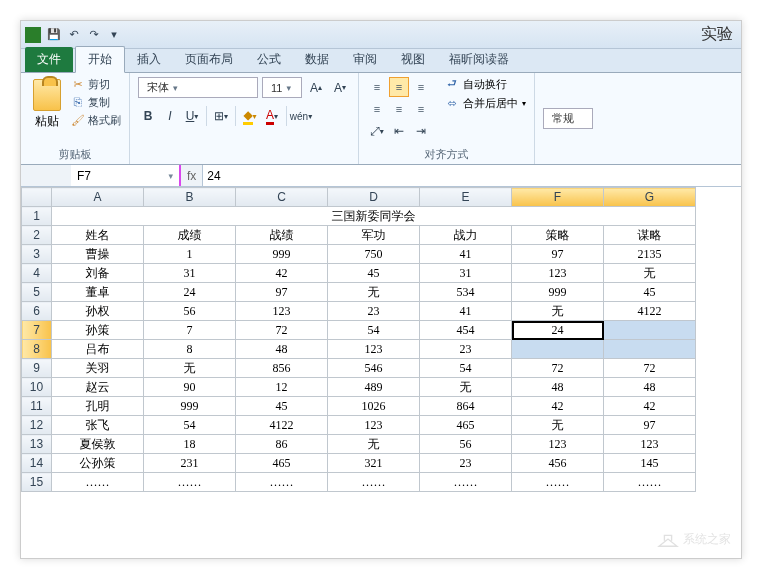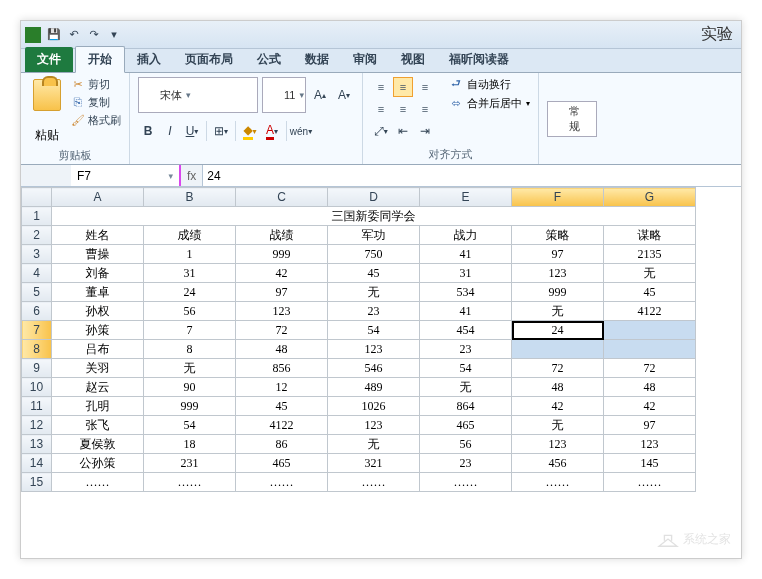--- a/index.html
+++ b/index.html
@@ -4,38 +4,38 @@
 <style>
 * { box-sizing: border-box; margin: 0; padding: 0; font-family: "Microsoft YaHei", Arial, sans-serif; }
 body { background: #fff; width: 762px; height: 579px; overflow: hidden; position: relative; }
 .frame { position: absolute; left: 20px; top: 20px; right: 20px; bottom: 20px; border: 1px solid #ccc; box-shadow: 0 0 8px rgba(0,0,0,0.15); background: #fff; overflow: hidden; }
 .titlebar { height: 28px; background: linear-gradient(#e8f0f8,#d6e4f2); display: flex; align-items: center; padding: 0 4px; border-bottom: 1px solid #b5c5d6; }
 .tb-icon { width: 16px; height: 16px; background: #2a7e2a; margin-right: 4px; }
 .qat { display: flex; gap: 2px; align-items: center; }
 .qat-btn { width: 18px; height: 18px; display: flex; align-items: center; justify-content: center; font-size: 11px; color: #345; }
 .tb-right { margin-left: auto; font-size: 16px; color: #333; padding-right: 4px; }
 .ribbon-tabs { height: 24px; background: #dce8f4; display: flex; align-items: flex-end; padding-left: 4px; font-size: 12px; border-bottom: 1px solid #9ab; }
-.tab { padding: 4px 12px; color: #345; cursor: pointer; font-weight: bold; }
+.tab { padding: 4px 12px; color: #345; cursor: pointer; }
 .tab.file { background: #1e7a3f; color: #fff; border-radius: 2px 2px 0 0; margin-right: 2px; }
 .tab.active { background: #f5faff; border: 1px solid #9ab; border-bottom: 1px solid #f5faff; border-radius: 2px 2px 0 0; margin-bottom: -1px; }
 .ribbon { height: 92px; background: #f5faff; border-bottom: 1px solid #9ab; display: flex; font-size: 12px; }
 .group { border-right: 1px solid #cdd9e5; padding: 4px 8px 2px 8px; display: flex; flex-direction: column; justify-content: space-between; }
 .group-body { display: flex; gap: 6px; align-items: flex-start; flex: 1; }
 .group-label { text-align: center; font-size: 11px; color: #567; padding-top: 2px; }
-.big-btn { display: flex; flex-direction: column; align-items: center; gap: 16px; padding: 2px 4px; }
+.big-btn { display: flex; flex-direction: column; align-items: center; gap: 2px; padding: 2px 4px; }
 .clip-icon { width: 28px; height: 32px; background: linear-gradient(#ffe9a8,#f8c24a); border: 1px solid #d6a030; border-radius: 2px; position: relative; }
 .clip-icon::before { content:""; position:absolute; top:-4px; left:8px; width:12px; height:8px; border:2px solid #b88520; border-bottom:none; border-radius:6px 6px 0 0; background:#f8c24a; }
 .min-col { display: flex; flex-direction: column; gap: 3px; }
 .min-btn { display: flex; align-items: center; gap: 3px; font-size: 11px; color: #345; white-space: nowrap; }
 .mi { width: 14px; height: 14px; display: inline-flex; align-items: center; justify-content: center; font-size: 11px; }
 .scis { color: #c83; }
 .copy { color: #36a; }
 .brush { color: #c83; }
 .font-row { display: flex; gap: 4px; align-items: center; }
-.combo { background:#fff; border:1px solid #aab; height:36px; display:flex; align-items:center; padding:0 21px; font-size:11px; color:#333; }
+.combo { background:#fff; border:1px solid #aab; height:21px; display:flex; align-items:center; padding:0 8px; font-size:11px; color:#333; }
 .combo .dd { margin-left:4px; color:#678; font-size:9px; }
 .btn-row { display: flex; gap: 2px; margin-top: 4px; }
 .rb { width: 20px; height: 20px; display: flex; align-items: center; justify-content: center; font-size: 12px; color: #345; border: 1px solid transparent; border-radius:2px; }
 .sep { width:1px; background:#cdd9e5; margin:0 2px; }
 .align-grid { display:grid; grid-template-columns:repeat(3,20px); grid-auto-rows:20px; gap:2px; }
 .al { width:20px; height:20px; display:flex; align-items:center; justify-content:center; font-size:11px; color:#456; border:1px solid transparent; }
 .al.active { border:1px solid #f0a030; background:#ffe9a8; }
 .wrap-col { display:flex; flex-direction:column; gap:4px; margin-left:8px; }
 .wrap-btn { display:flex; align-items:center; gap:4px; font-size:11px; white-space:nowrap; }
 .numfmt { display:flex; align-items:center; }

